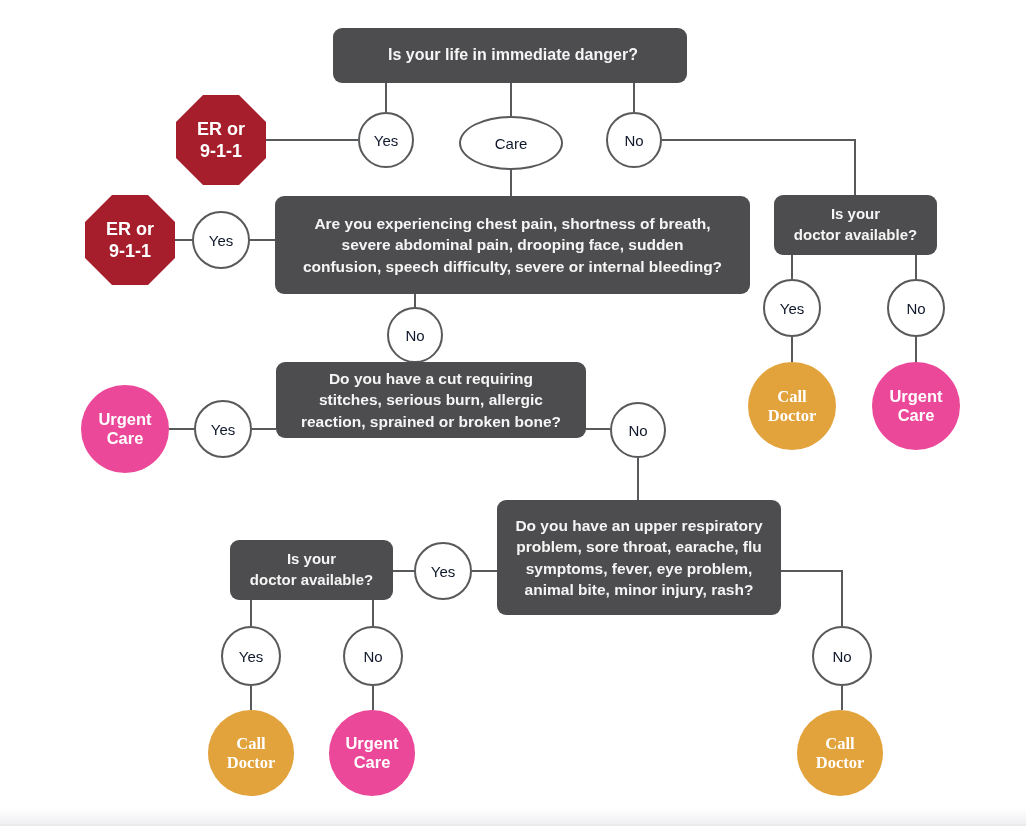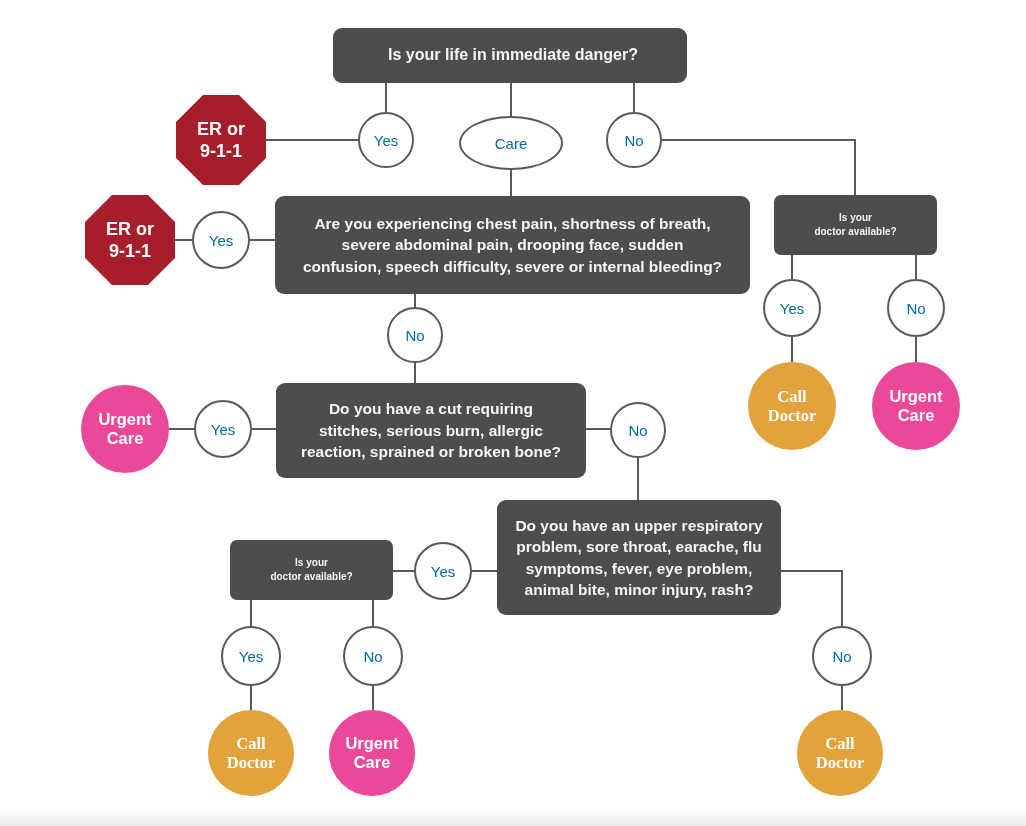--- a/index.html
+++ b/index.html
@@ -19,27 +19,27 @@
     background: #4d4d4f;
     border-radius: 9px;
     color: #f5f5f5;
     font-weight: bold;
     white-space: pre-line;
     line-height: 1.38;
     padding: 4px 10px;
   }
   .qbox.big   { font-size: 16px; }
   .qbox.med   { font-size: 15.5px; }
-  .qbox.small { font-size: 10px; border-radius: 7px; }
+  .qbox.small { font-size: 15px; }
 
   .answer {
     background: #ffffff;
     border: 2px solid #58595b;
     border-radius: 50%;
-    color: #0369a1;
+    color: #0f172a;
     font-size: 15px;
   }
 
   .outcome {
     border-radius: 50%;
     color: #ffffff;
     font-weight: bold;
     font-size: 16.5px;
     line-height: 1.16;
     white-space: pre-line;
@@ -128,21 +128,21 @@
 Doctor</div>
   <div class="node outcome green" style="left:872px; top:362px; width:88px; height:88px;">Urgent
 Care</div>
 
   <div class="node answer" style="left:387px; top:307px; width:56px; height:56px;">No</div>
 
   <div class="node outcome green" style="left:81px; top:385px; width:88px; height:88px;">Urgent
 Care</div>
   <div class="node answer" style="left:194px; top:400px; width:58px; height:58px;">Yes</div>
 
-  <div class="node qbox med" style="left:276px; top:383px; width:310px; height:95px;">Do you have a cut requiring
+  <div class="node qbox med" style="left:276px; top:362px; width:310px; height:76px;">Do you have a cut requiring
 stitches, serious burn, allergic
 reaction, sprained or broken bone?</div>
 
   <div class="node answer" style="left:610px; top:402px; width:56px; height:56px;">No</div>
 
   <div class="node qbox small" style="left:230px; top:540px; width:163px; height:60px;">Is your
 doctor available?</div>
 
   <div class="node answer" style="left:414px; top:542px; width:58px; height:58px;">Yes</div>
 

